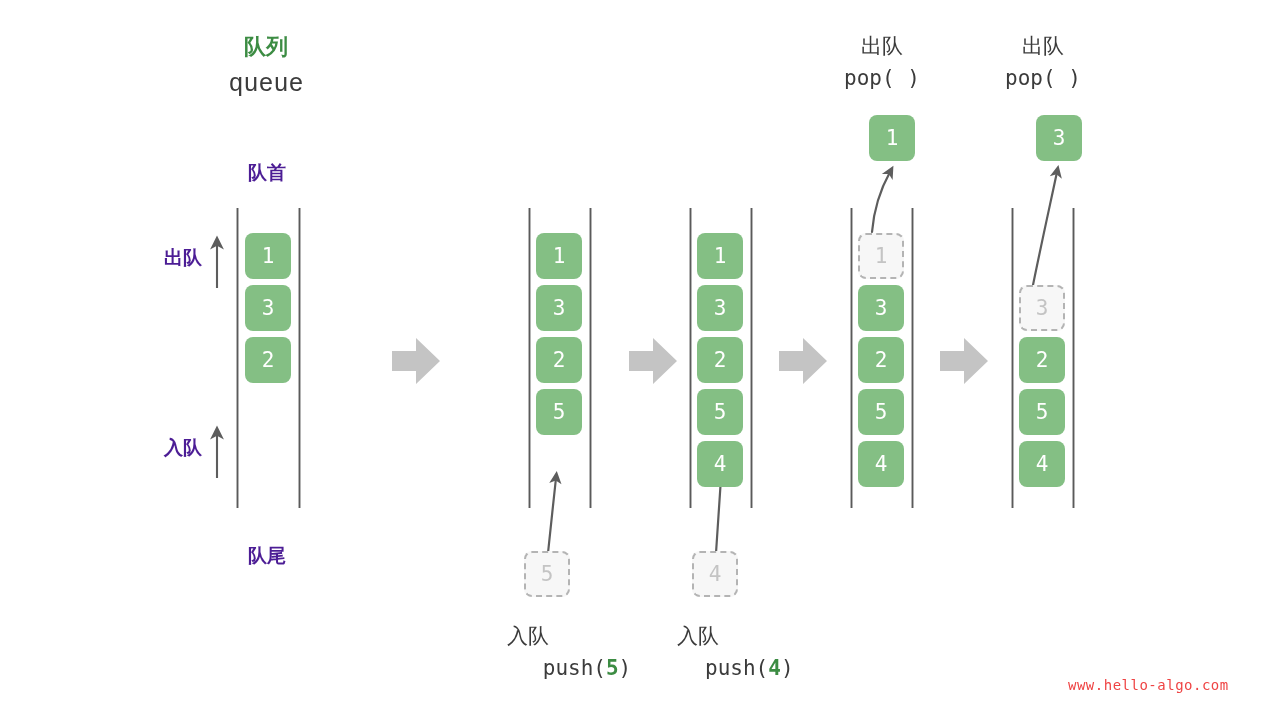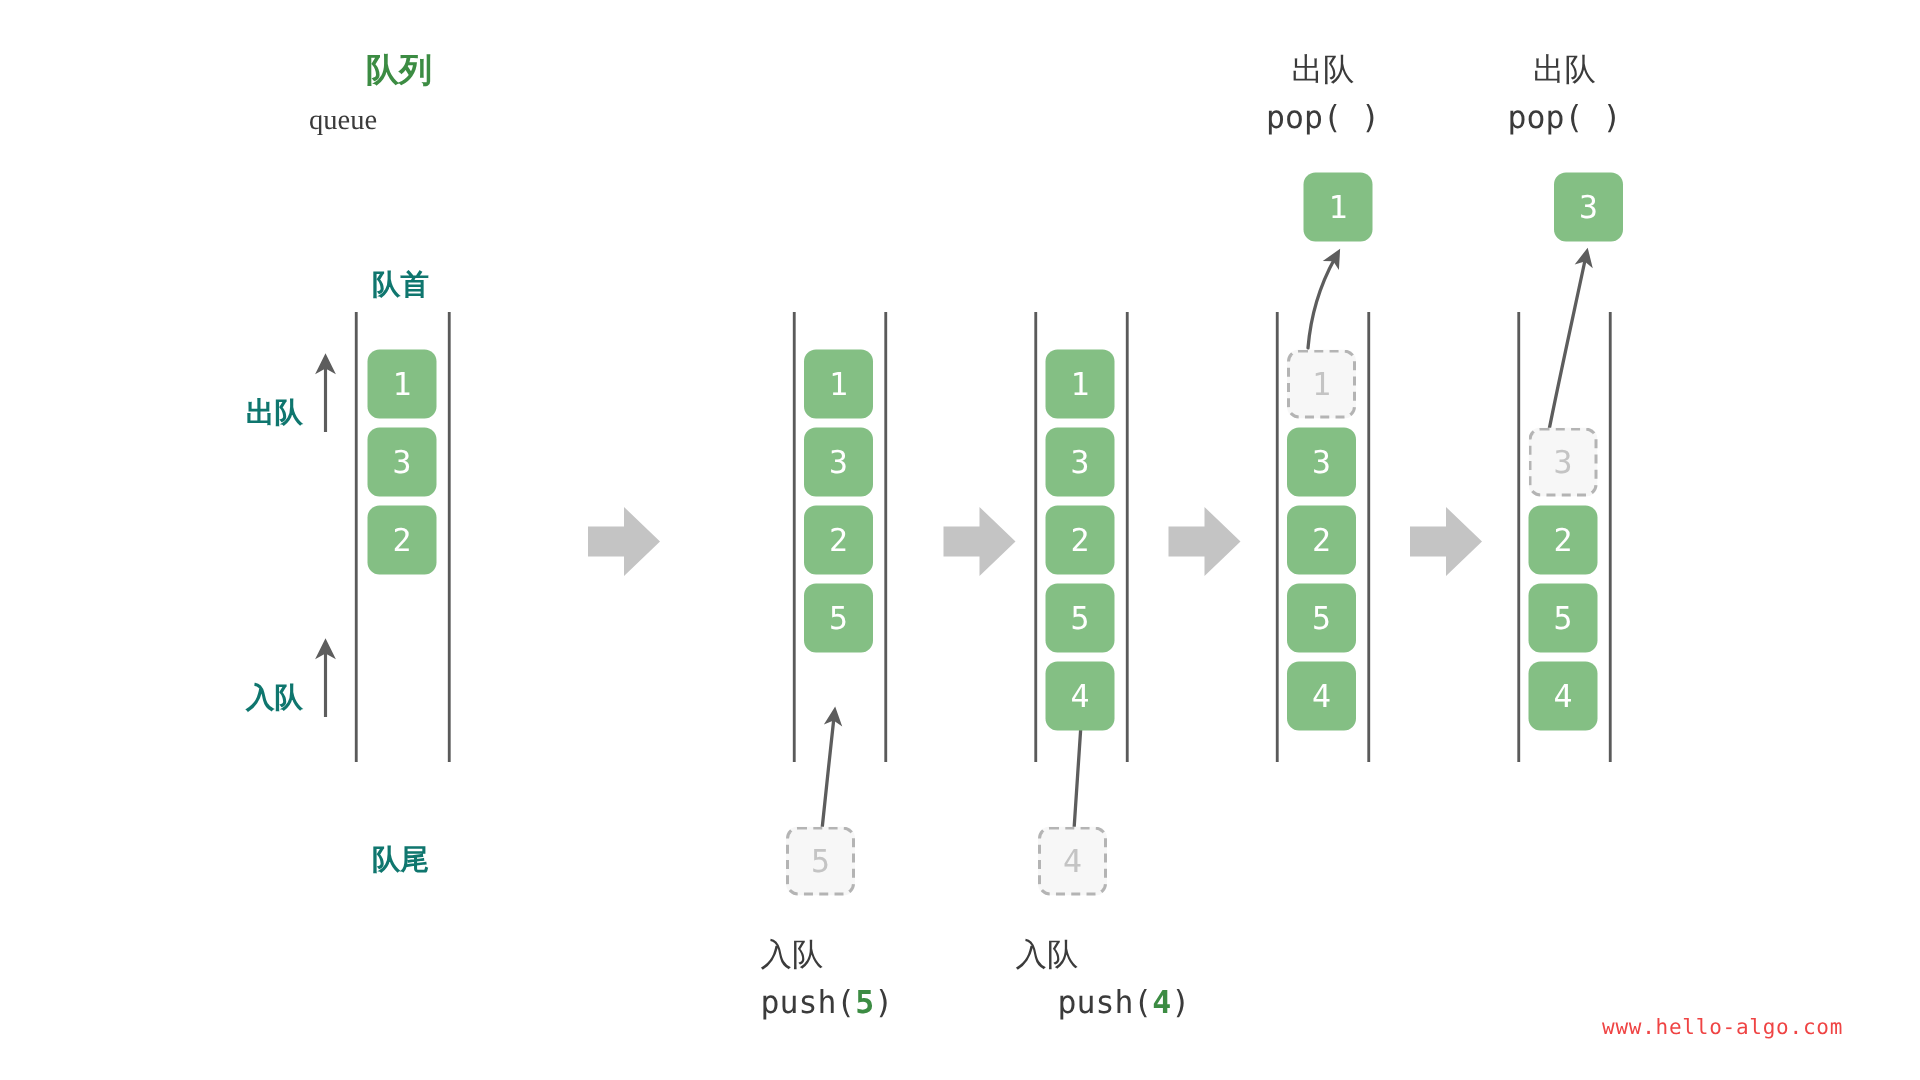--- a/index.html
+++ b/index.html
@@ -25,34 +25,34 @@
   
   .title-cn {
     font-family: "Liberation Sans", "DejaVu Sans", sans-serif;
     font-weight: bold;
     font-size: 22px;
     color: #3c8c43;
     white-space: nowrap;
     text-align: center;
   }
   .title-en {
-    font-family: Liberation Serif, serif;
-    font-size: 19px;
+    font-family: Liberation Mono, monospace;
+    font-size: 25px;
     color: #3b3b3b;
     white-space: nowrap;
+    text-align: center;
     letter-spacing: 0px;
   }
   .label-cn-bold {
     font-family: "Liberation Sans", "DejaVu Sans", sans-serif;
     font-weight: bold;
     font-size: 19px;
-    color: #0f766e;
-    white-space: nowrap;
-    text-align: center;
-    margin-top: 17px;
+    color: #4c1d95;
+    white-space: nowrap;
+    text-align: center;
   }
   .op-cn {
     font-family: "Liberation Sans", "DejaVu Sans", sans-serif;
     font-size: 21px;
     color: #3b3b3b;
     white-space: nowrap;
     text-align: center;
   }
   .op-code {
     font-family: "DejaVu Sans Mono", "Liberation Mono", monospace;
@@ -170,21 +170,21 @@
     <div class="node" style="left:245px; top:337px;">2</div>
   </div>
 
   <div>
     <div class="node" style="left:536px; top:233px;">1</div>
     <div class="node" style="left:536px; top:285px;">3</div>
     <div class="node" style="left:536px; top:337px;">2</div>
     <div class="node" style="left:536px; top:389px;">5</div>
     <div class="node ghost" style="left:524px; top:551px;">5</div>
     <div class="abs op-cn" style="left:481px; top:622px; width:130px; text-align:left; padding-left:26px;">入队</div>
-    <div class="abs op-code" style="left:481px; top:656px; width:160px; text-align:left; padding-left:26px;"><span>push(</span><span class="hl">5</span><span>)</span></div>
+    <div class="abs op-code" style="left:481px; top:656px; width:160px; text-align:center; padding-left:26px;"><span>push(</span><span class="hl">5</span><span>)</span></div>
   </div>
 
   <div>
     <div class="node" style="left:697px; top:233px;">1</div>
     <div class="node" style="left:697px; top:285px;">3</div>
     <div class="node" style="left:697px; top:337px;">2</div>
     <div class="node" style="left:697px; top:389px;">5</div>
     <div class="node" style="left:697px; top:441px;">4</div>
     <div class="node ghost" style="left:692px; top:551px;">4</div>
     <div class="abs op-cn" style="left:651px; top:622px; width:130px; text-align:left; padding-left:26px;">入队</div>

